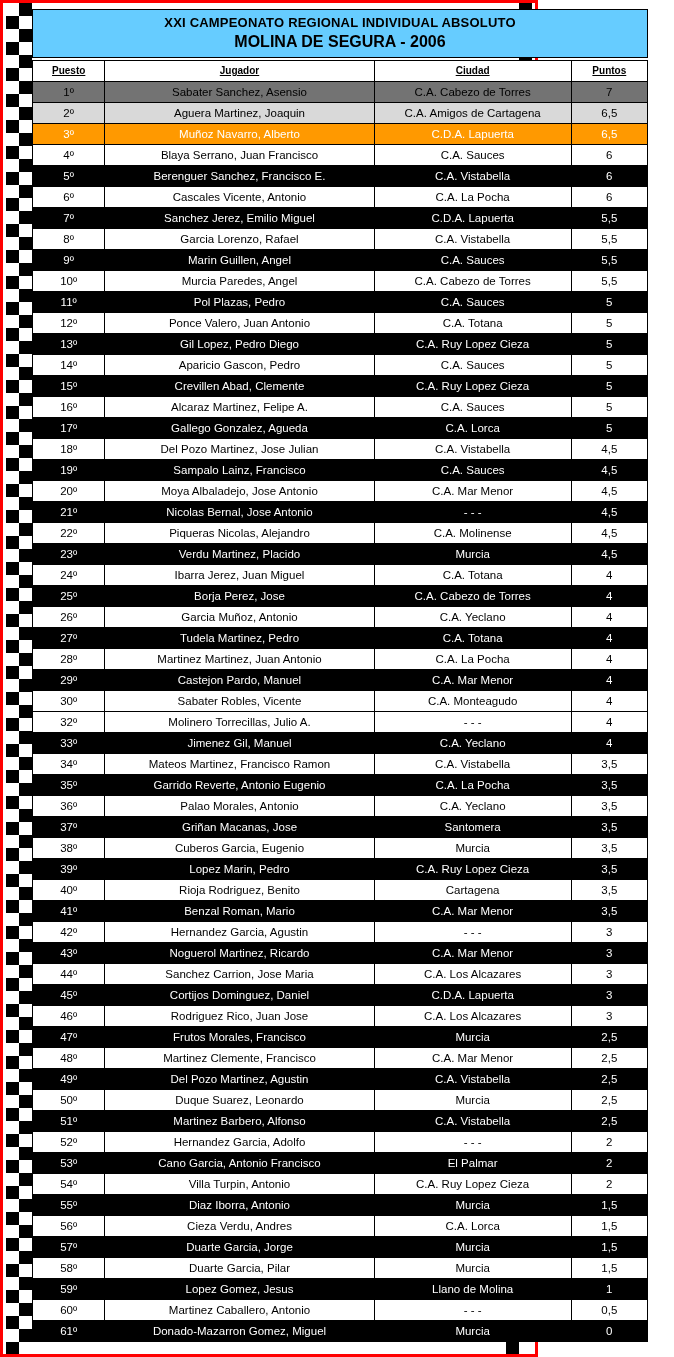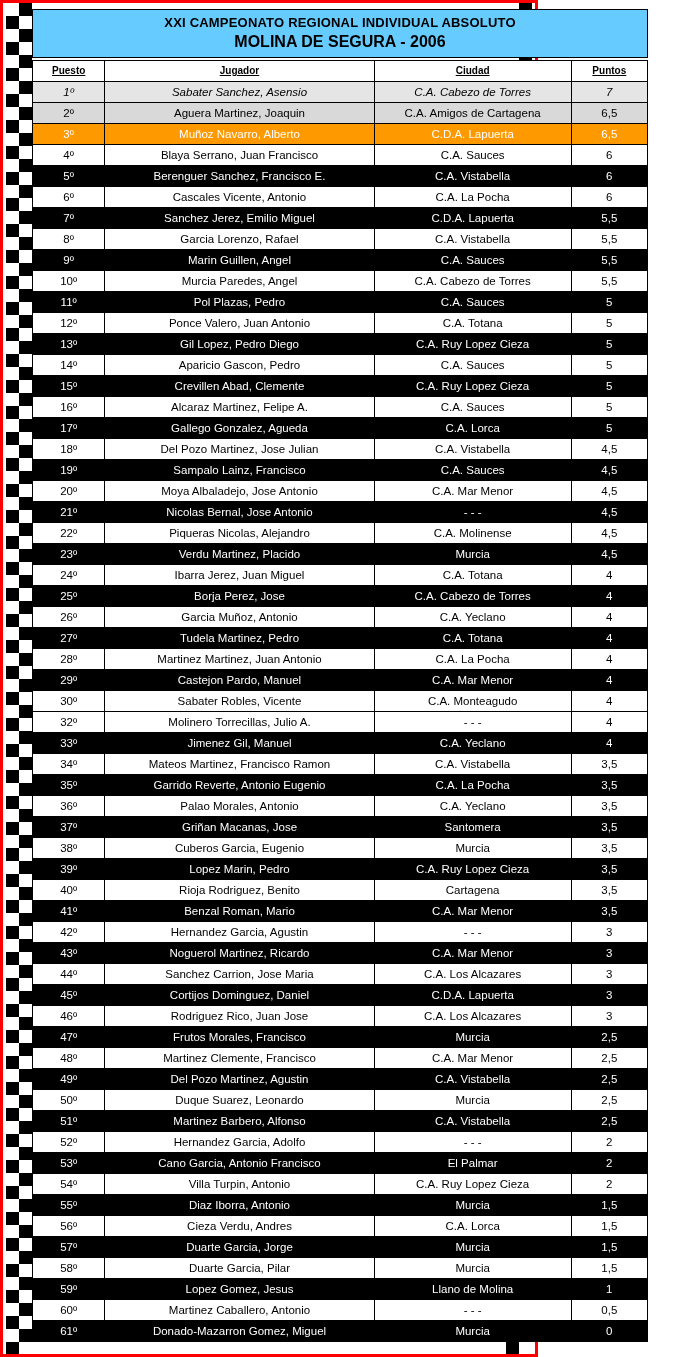--- a/index.html
+++ b/index.html
@@ -85,21 +85,21 @@
     font-size: 10px;
     background: #ffffff;
   }
   th .u { text-decoration: underline; }
 
   col.c-puesto  { width: 72px; }
   col.c-jugador { width: 268px; }
   col.c-ciudad  { width: 196px; }
   col.c-puntos  { width: 76px; }
 
-  tr.r-gold  td { background: #e5e5e5; color: #000000; font-style: italic; }
+  tr.r-gold  td { background: #737373; color: #000000; }
   tr.r-silver td { background: #d9d9d9; color: #000000; margin-top: 20px; }
   tr.r-bronze td { background: #ff9900; color: #ffffff; margin-left: 24px; }
   tr.r-dark  td { background: #000000; color: #ffffff; }
   tr.r-light td { background: #ffffff; color: #000000; }
 </style>
 </head>
 <body>
 
 <div class="page">
 

